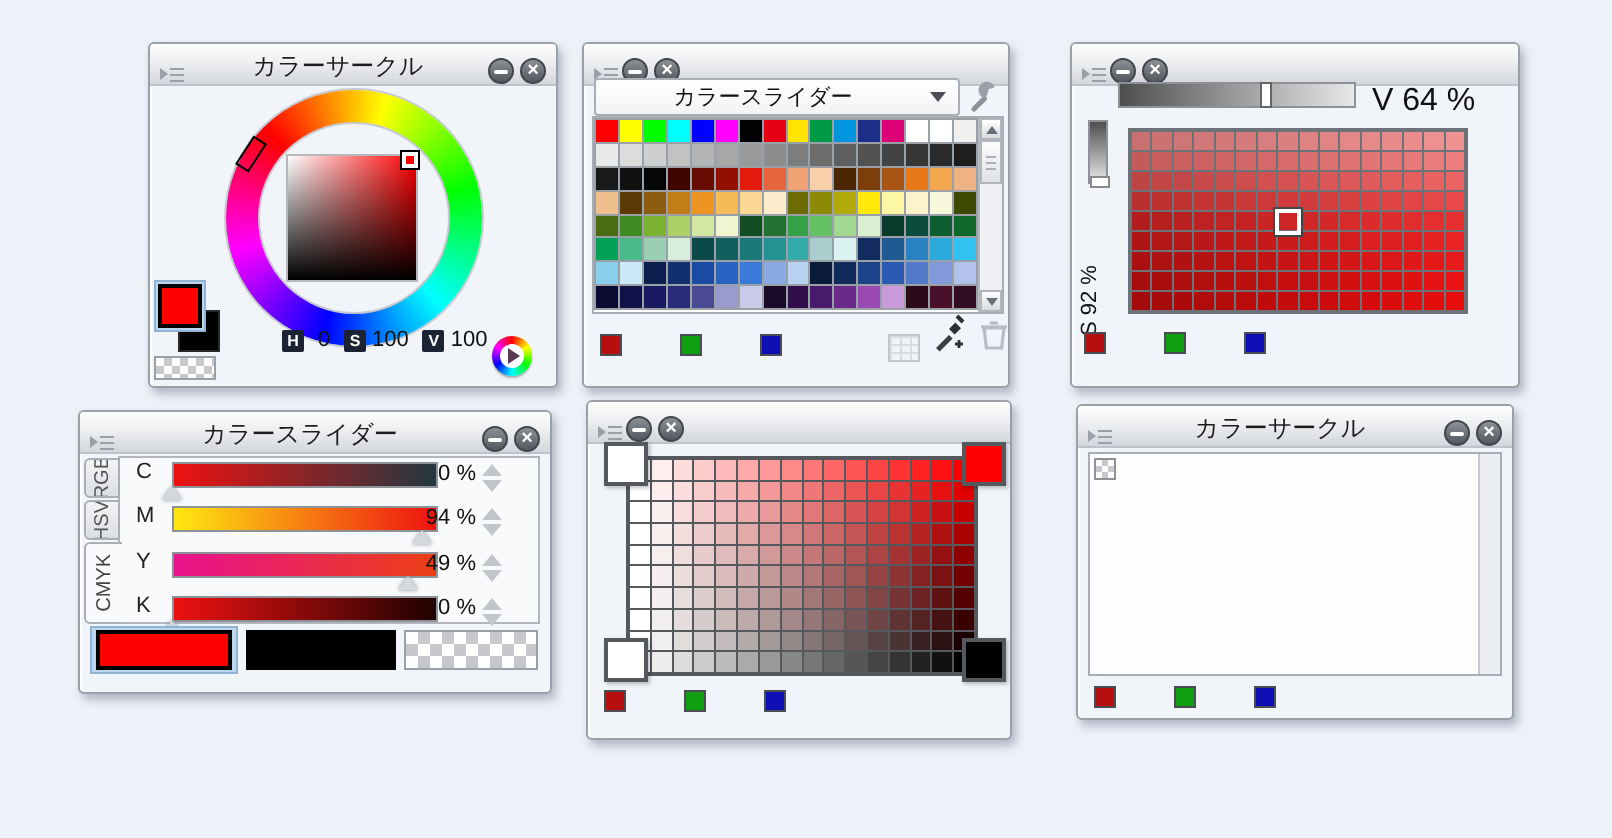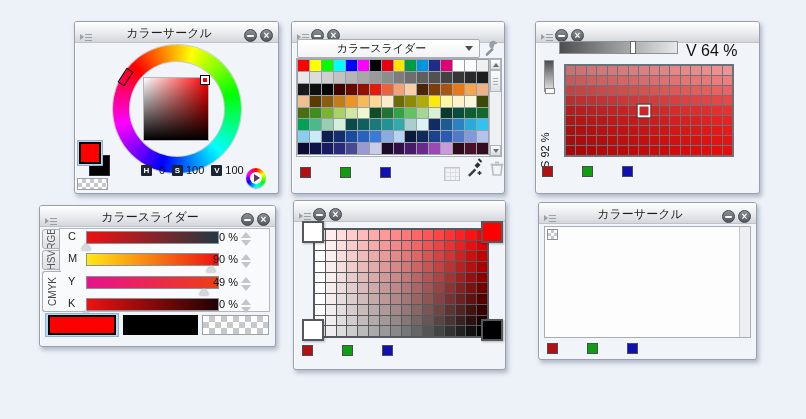--- a/index.html
+++ b/index.html
@@ -539,21 +539,21 @@
         <span class="sp-u"></span>
         <span class="sp-d"></span>
       </span>
   </div>
   <div class="slider-row" style="top:45px;">
     <span class="sl-label">M</span>
     <span class="track" style="background: linear-gradient(to right, rgb(255, 233, 18), rgb(238, 17, 17));"></span>
     <span class="tri-wrap">
         <span class="tri-handle" style="left: 94%;"></span>
       </span>
-    <span class="sl-value">90 %</span>
+    <span class="sl-value">94 %</span>
     <span class="spinner">
         <span class="sp-u"></span>
         <span class="sp-d"></span>
       </span>
   </div>
   <div class="slider-row" style="top:68px;">
     <span class="sl-label">Y</span>
     <span class="track" style="background: linear-gradient(to right, rgb(232, 18, 142), rgb(236, 63, 20));"></span>
     <span class="tri-wrap">
         <span class="tri-handle" style="left: 89%;"></span>

